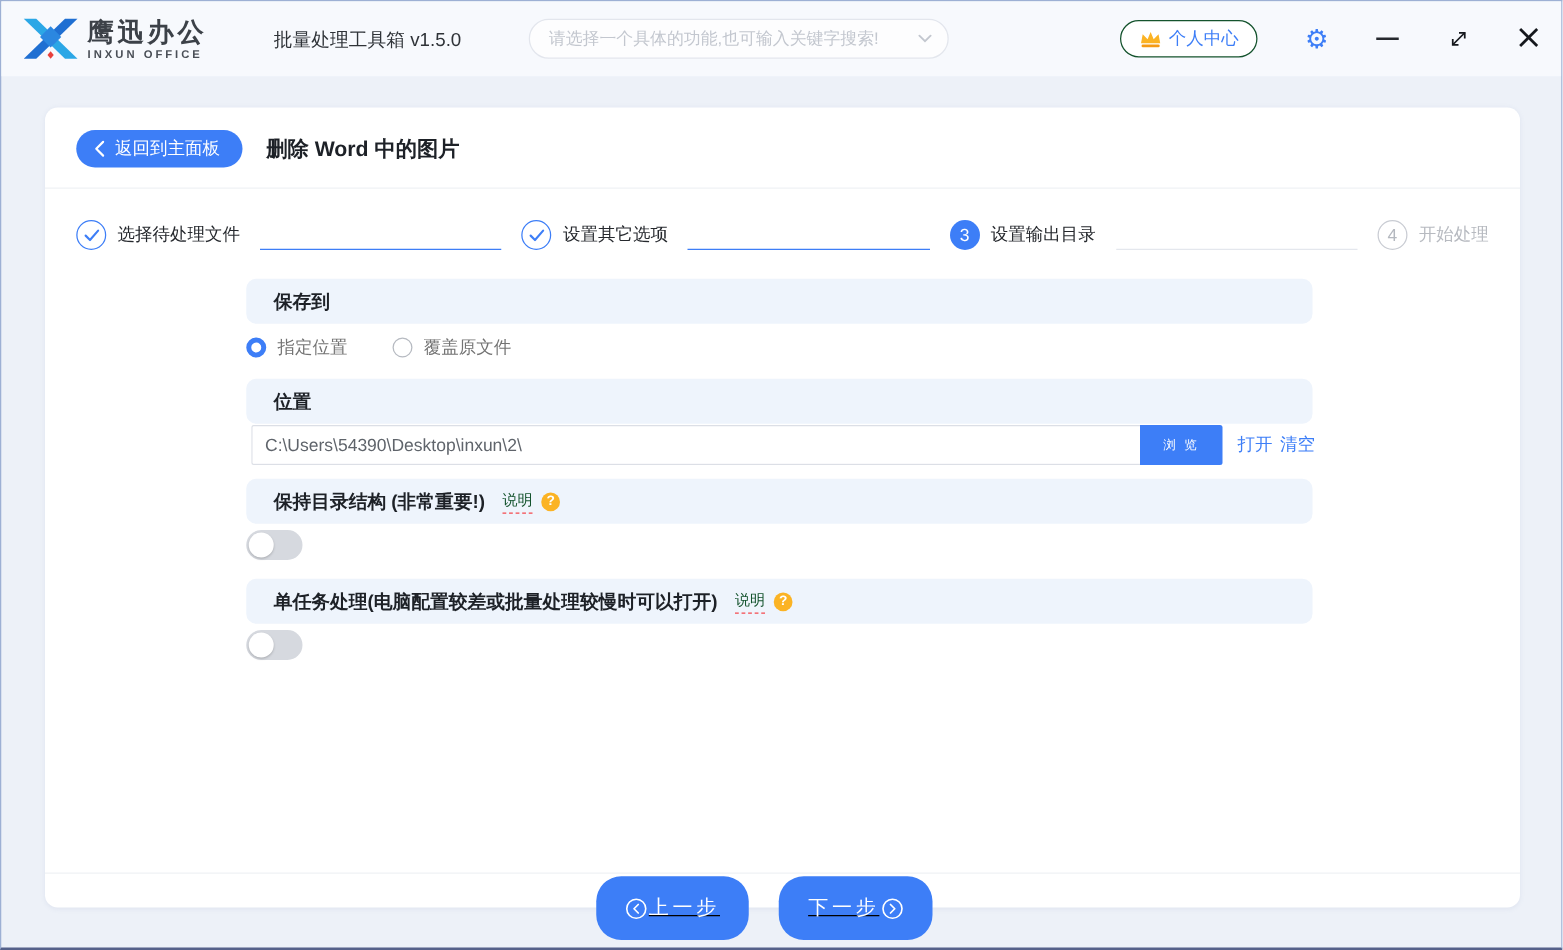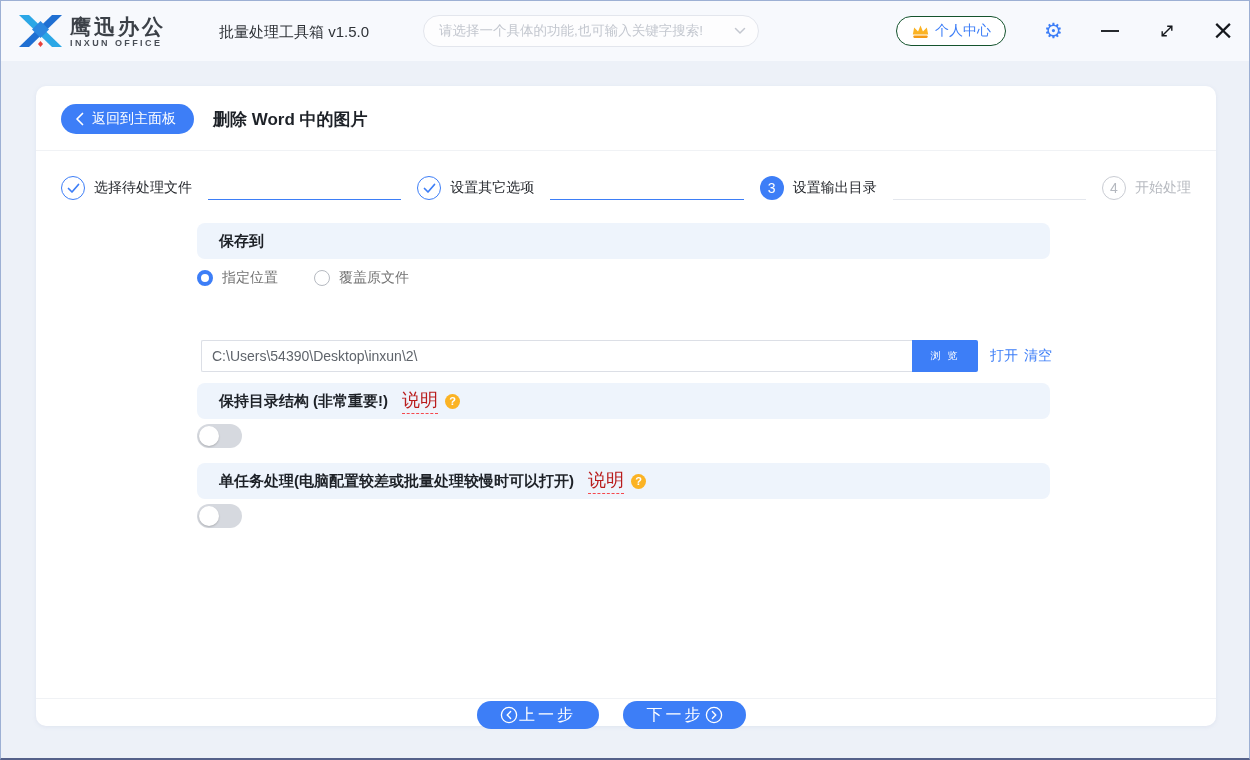--- a/index.html
+++ b/index.html
@@ -59,21 +59,21 @@
   .step-line { flex:1; height:1px; margin:0 16px; }
   .step-line.done { background:#3d7ef7; }
   .step-line.pending { background:#e4e7ed; }
 
   
   .col { position:absolute; left:161px; width:853px; }
   .section-bar { height:36px; background:#eef4fc; border-radius:8px;
     display:flex; align-items:center; padding-left:22px; gap:4px; }
   .section-bar b { font-size:15px; color:#1d2127; }
   .red { color:#f5484d; }
-  .help-link { font-size:18px; color:#b91c1c; margin-left:10px;
+  .help-link { font-size:12px; color:#14532d; margin-left:10px;
     border-bottom:1px dashed #f5484d; padding-bottom:1px; cursor:pointer; }
   .q-icon { width:15px; height:15px; border-radius:50%; background:#fbb324; color:#fff;
     font-size:11px; font-weight:bold; display:inline-flex; align-items:center;
     justify-content:center; margin-left:3px; cursor:pointer; }
 
   .bar-save { top:137px; }
   .radio-row { position:absolute; top:183px; left:161px; display:flex; align-items:center; gap:14px; }
   .radio-item { display:flex; align-items:center; gap:9px; cursor:pointer; margin-right:22px; }
   .radio-dot { width:16px; height:16px; border-radius:50%; background:#fff; }
   .radio-dot.checked { border:4.5px solid #3d7ef7; }
@@ -97,22 +97,22 @@
   .bar-single { top:377px; }
   .toggle { position:absolute; left:161px; width:45px; height:24px; border-radius:12px;
     background:#d6d9df; cursor:pointer; }
   .toggle .knob { position:absolute; left:2px; top:2px; width:20px; height:20px;
     border-radius:50%; background:#fff; box-shadow:0 1px 2px rgba(0,0,0,.2); }
   .toggle-keep { top:338px; }
   .toggle-single { top:418px; }
 
   
   .foot-divider { position:absolute; left:0; top:612px; width:100%; height:1px; background:#f0f2f5; }
-  .foot-btn { position:absolute; top:615px; height:28px; border-radius:20px; background:#3d7ef7;
-    display:flex; align-items:center; justify-content:center; gap:1px; cursor:pointer; }
+  .foot-btn { position:absolute; top:615px; height:51px; border-radius:20px; background:#3d7ef7;
+    display:flex; align-items:center; justify-content:center; gap:1px; cursor:pointer;text-decoration:underline; }
   .prev-btn { left:441px; width:122px; }
   .next-btn { left:587px; width:123px; }
   .foot-btn span { color:#fff; font-size:16px; letter-spacing:3px; }
 </style>
 </head>
 <body>
 
 <div class="window">
 
   <div class="titlebar">
@@ -203,20 +203,23 @@
       <div class="radio-item">
         <span class="radio-dot checked"></span>
         <span class="radio-label">指定位置</span>
       </div>
       <div class="radio-item">
         <span class="radio-dot unchecked"></span>
         <span class="radio-label">覆盖原文件</span>
       </div>
     </div>
 
+    <div class="col section-bar bar-loc">
+      <b>位置</b>
+    </div>
     <div class="path-row">
       <input class="path-input" type="text" value="C:\Users\54390\Desktop\inxun\2\" style="">
       <button class="browse-btn">浏 览</button>
       <span class="txt-link open-link">打开</span>
       <span class="txt-link clear-link">清空</span>
     </div>
 
     <div class="col section-bar bar-keep">
       <b>保持目录结构</b>
       <b class="red">(非常重要!)</b>

